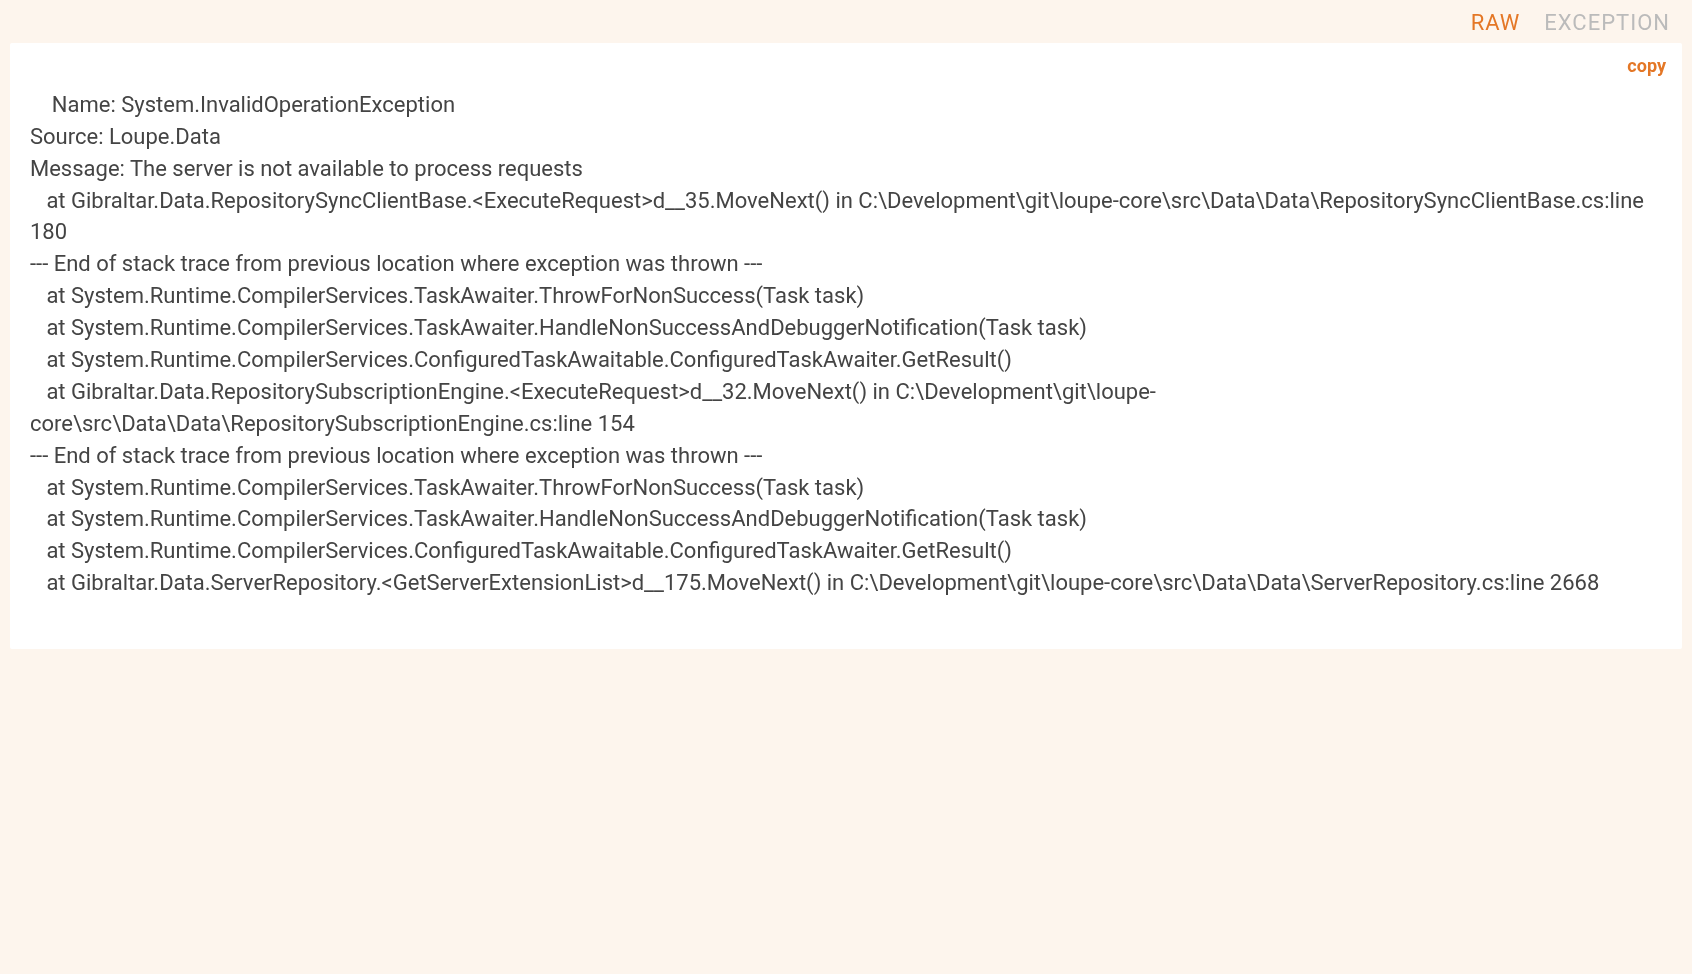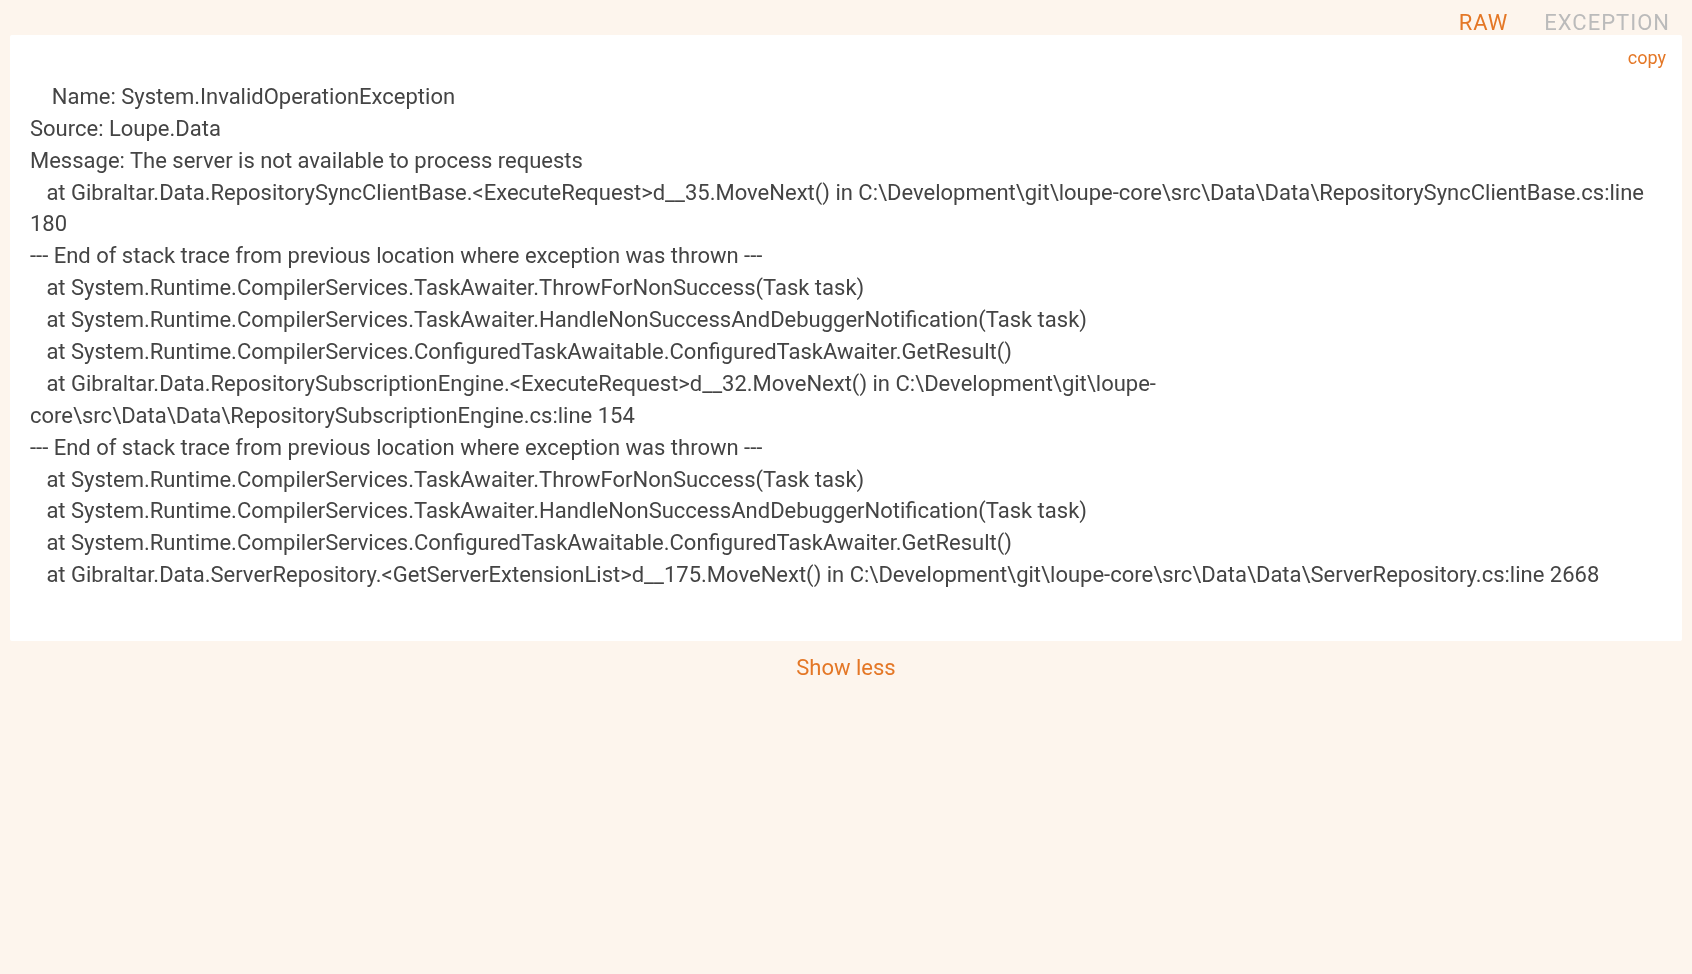--- a/index.html
+++ b/index.html
@@ -29,23 +29,24 @@
     color: #aaa;
     margin-bottom: 12px;
     font-weight: 400;
   }
   .summary-line .dark {
     color: #555;
   }
   .tabs-row {
     display: flex;
     justify-content: flex-end;
-    gap: 36px;
+    gap: 24px;
     font-size: 22px;
     letter-spacing: 1px;
+    margin-bottom: 8px;
     padding-right: 12px;
   }
   .tab {
     cursor: pointer;
     font-weight: 400;
   }
   .tab.active {
     color: #e47726;
   }
   .tab.inactive {
@@ -63,21 +64,21 @@
     word-break: break-word;
     font-family: inherit;
   }
   .copy-link {
     position: absolute;
     top: 10px;
     right: 16px;
     color: #e47726;
     font-size: 18px;
     cursor: pointer;
-    font-weight: 400;
+    font-weight: 700;
   }
   .show-less {
     text-align: center;
     color: #e47726;
     font-size: 22px;
     padding: 14px 0 6px 0;
     cursor: pointer;
     font-weight: 400;
   }
 </style>
@@ -103,15 +104,14 @@
    at System.Runtime.CompilerServices.TaskAwaiter.HandleNonSuccessAndDebuggerNotification(Task task)
    at System.Runtime.CompilerServices.ConfiguredTaskAwaitable.ConfiguredTaskAwaiter.GetResult()
    at Gibraltar.Data.RepositorySubscriptionEngine.&lt;ExecuteRequest&gt;d__32.MoveNext() in C:\Development\git\loupe-core\src\Data\Data\RepositorySubscriptionEngine.cs:line 154
 --- End of stack trace from previous location where exception was thrown ---
    at System.Runtime.CompilerServices.TaskAwaiter.ThrowForNonSuccess(Task task)
    at System.Runtime.CompilerServices.TaskAwaiter.HandleNonSuccessAndDebuggerNotification(Task task)
    at System.Runtime.CompilerServices.ConfiguredTaskAwaitable.ConfiguredTaskAwaiter.GetResult()
    at Gibraltar.Data.ServerRepository.&lt;GetServerExtensionList&gt;d__175.MoveNext() in C:\Development\git\loupe-core\src\Data\Data\ServerRepository.cs:line 2668</span>
   </div>
 
-  <div class="show-less">Show less</div>
 
 </div>
 
 </body></html>

